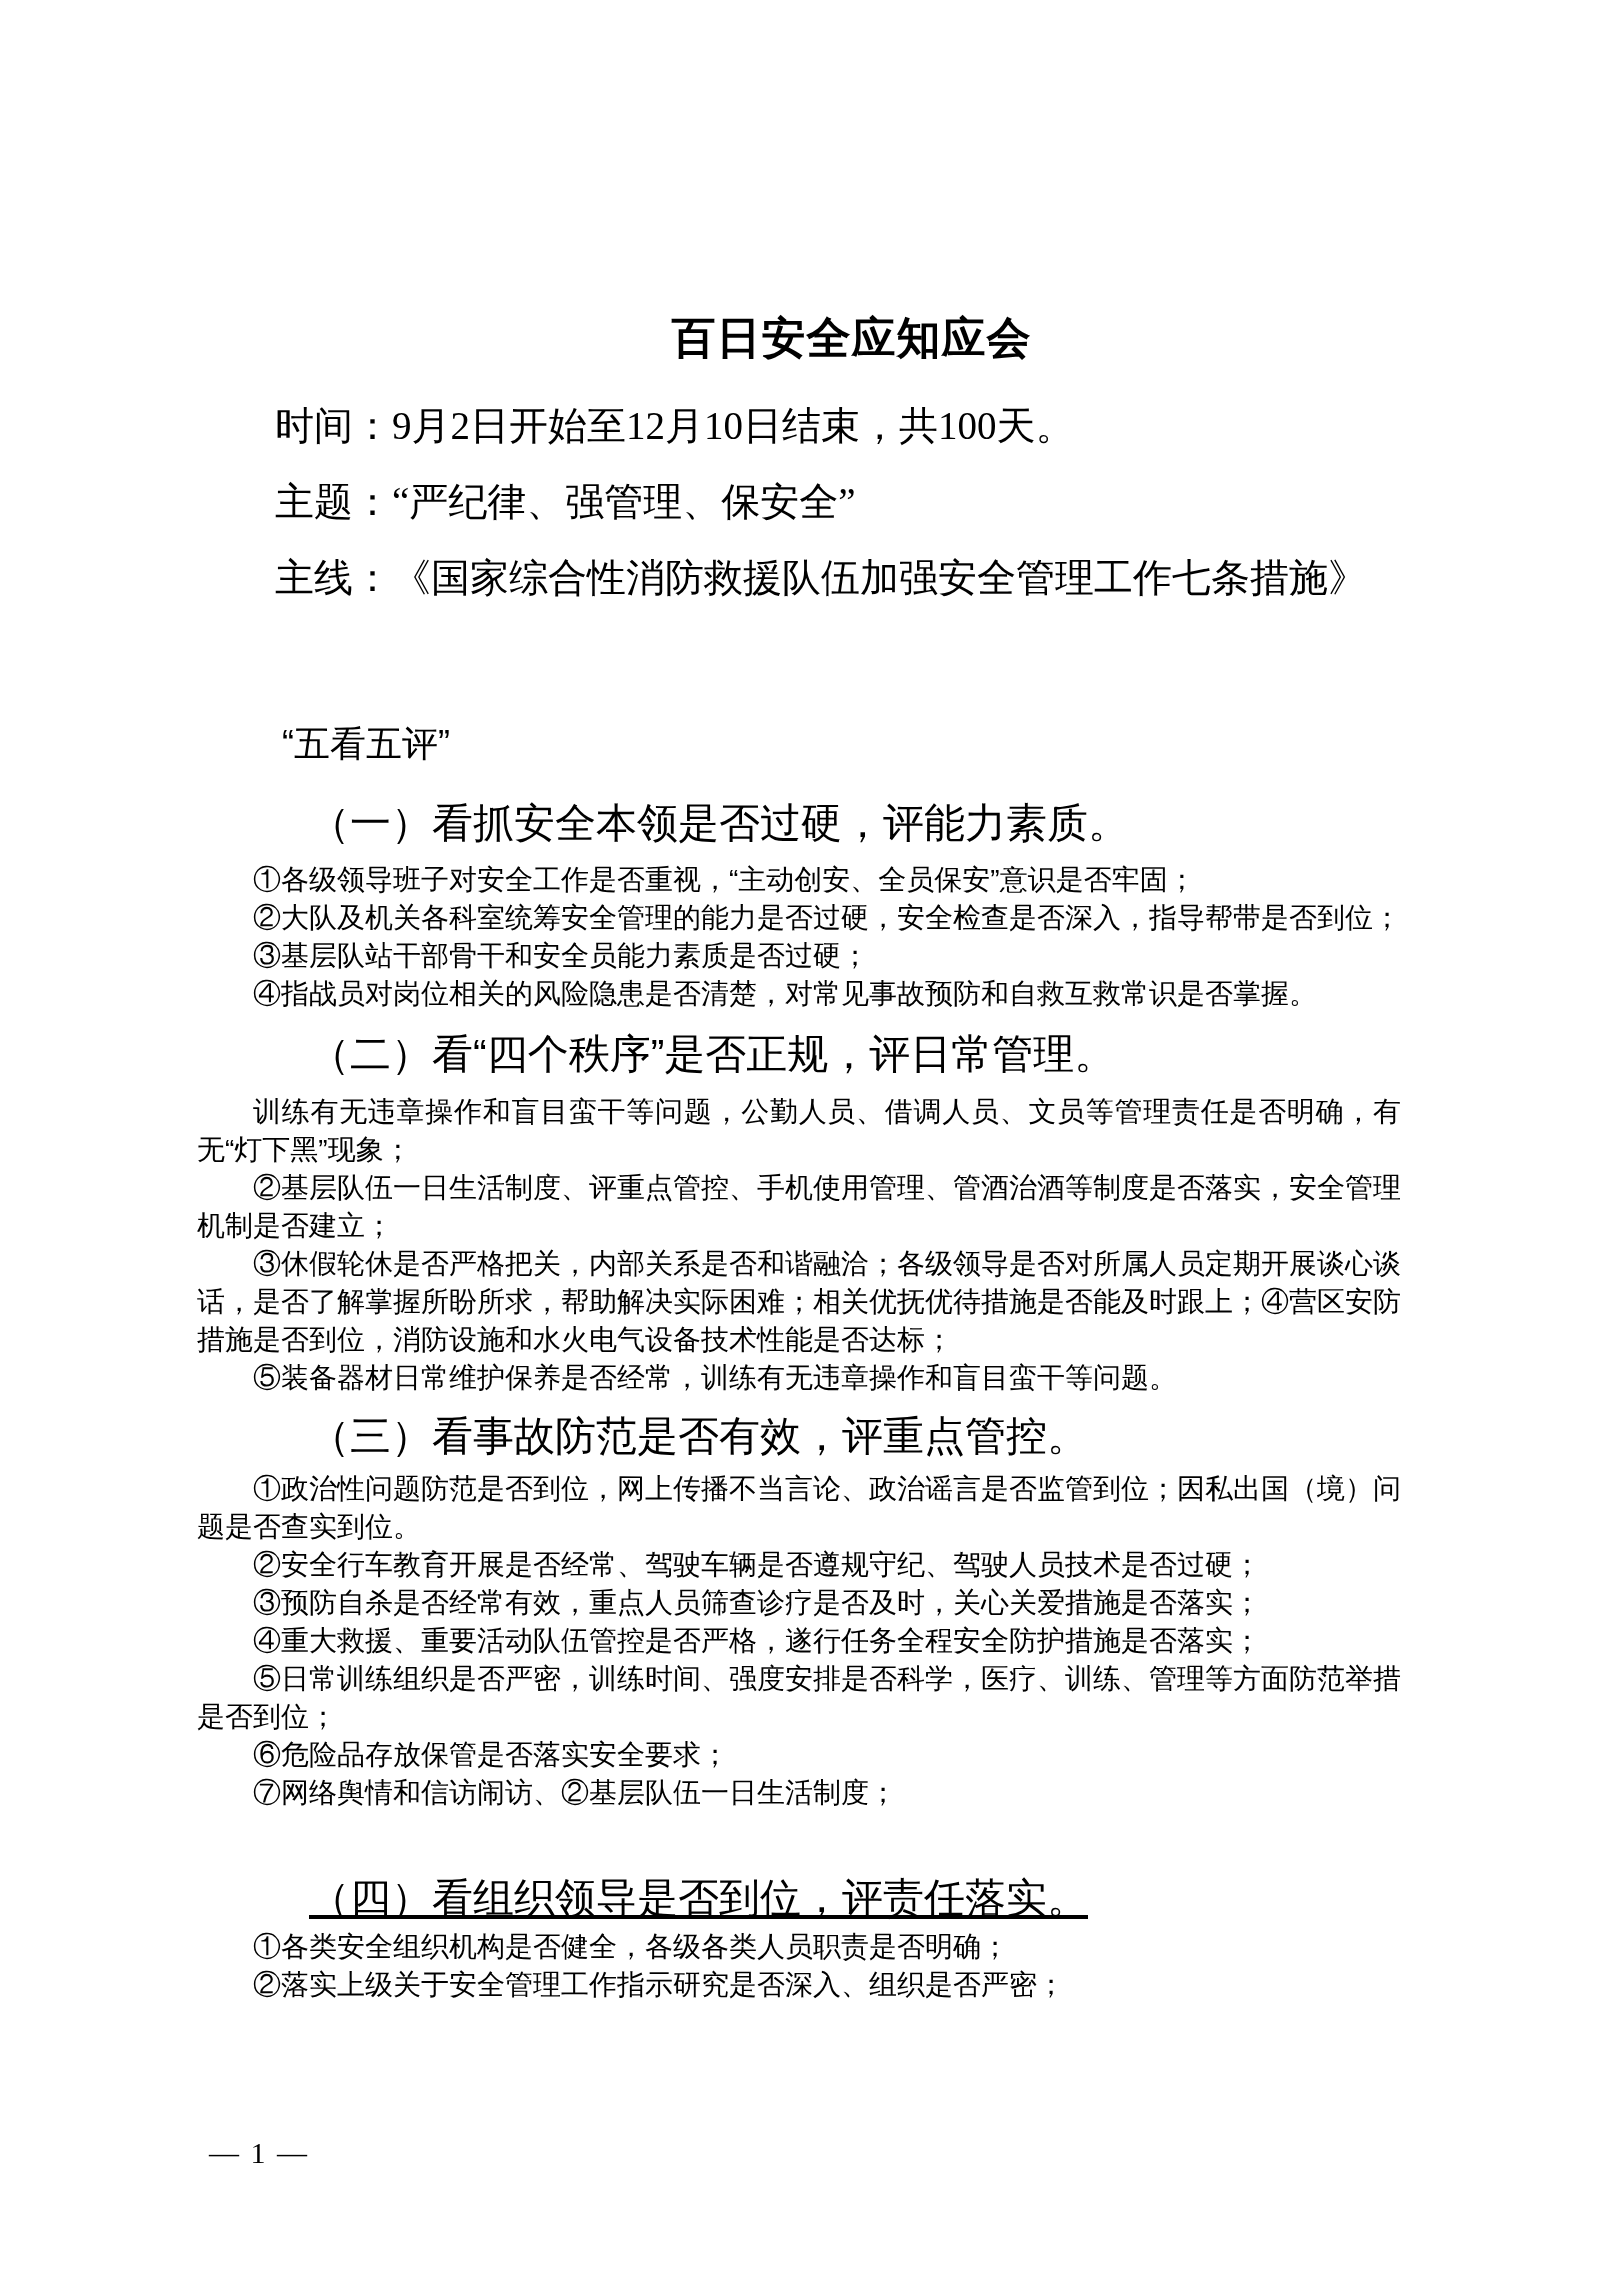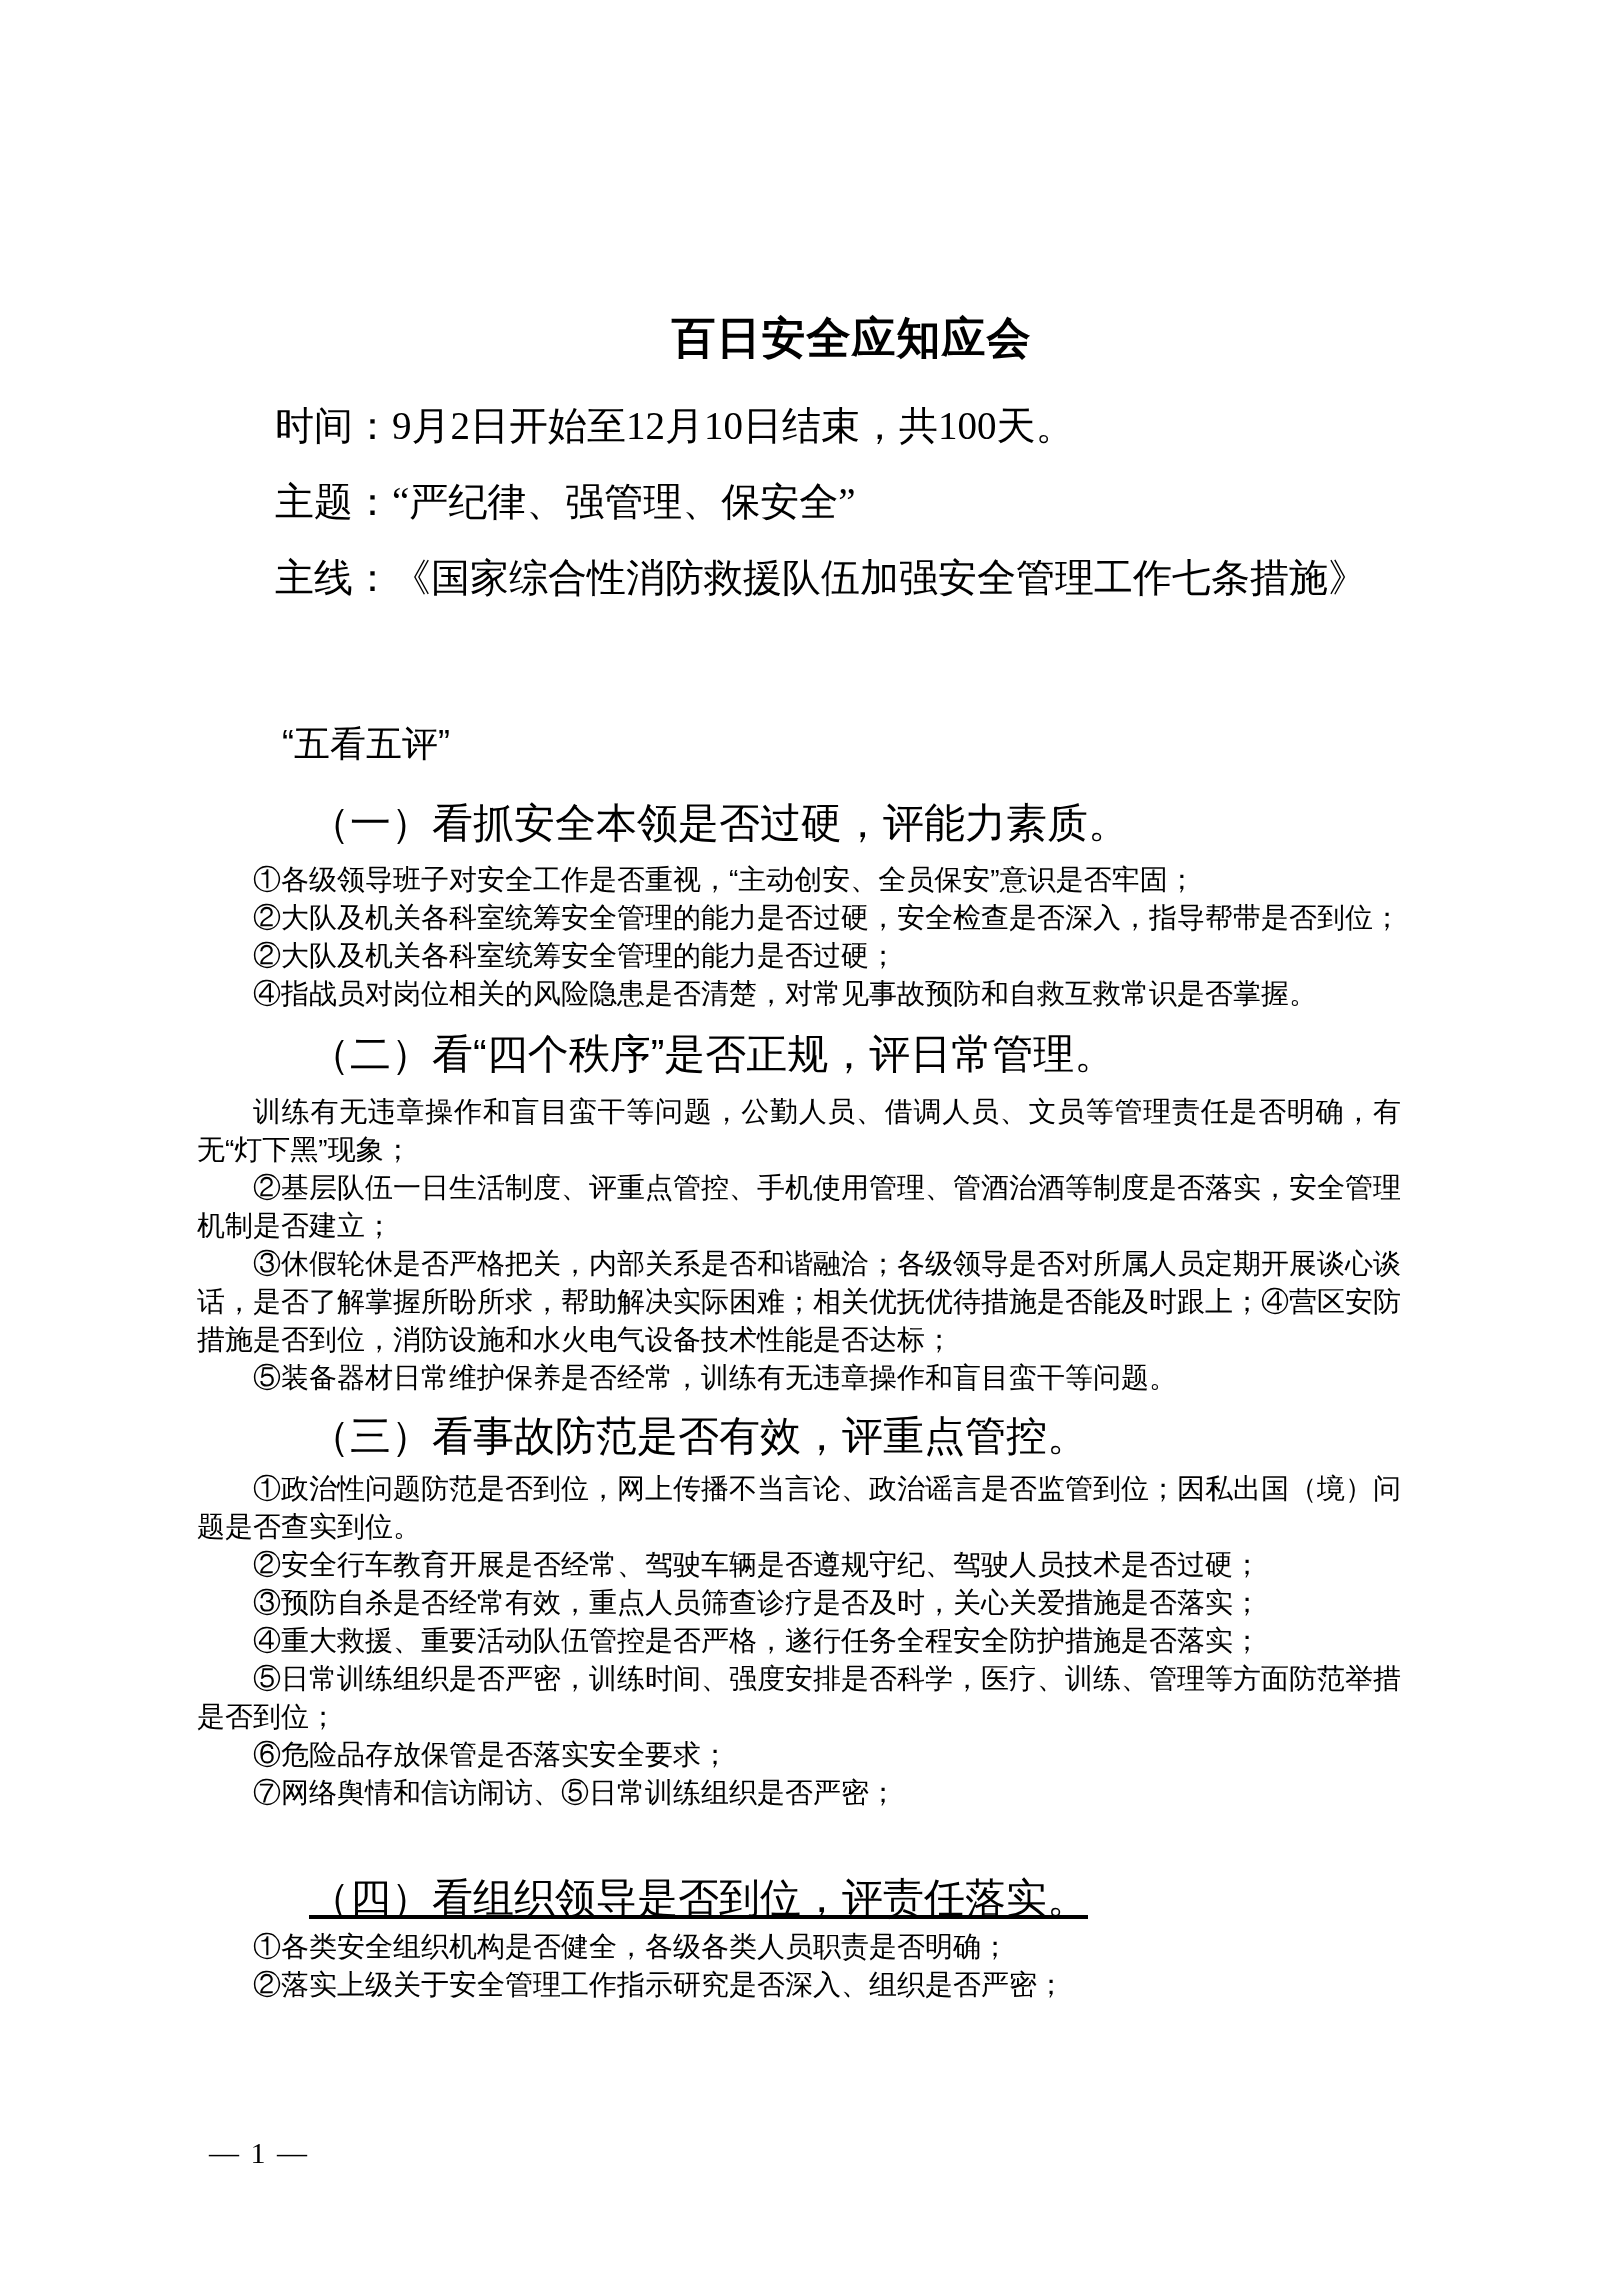--- a/index.html
+++ b/index.html
@@ -67,41 +67,41 @@
     <p>主题：“严纪律、强管理、保安全”</p>
     <p>主线：《国家综合性消防救援队伍加强安全管理工作七条措施》</p>
   </div>
 
   <div class="block motto">“五看五评”</div>
 
   <div class="block section-heading sh1">（一）看抓安全本领是否过硬，评能力素质。</div>
   <div class="block section-items si1">
     <p>①各级领导班子对安全工作是否重视，“主动创安、全员保安”意识是否牢固；</p>
     <p>②大队及机关各科室统筹安全管理的能力是否过硬，安全检查是否深入，指导帮带是否到位；</p>
-    <p>②大队及机关各科室统筹安全管理的能力是否过硬；</p>
+    <p>③基层队站干部骨干和安全员能力素质是否过硬；</p>
     <p>④指战员对岗位相关的风险隐患是否清楚，对常见事故预防和自救互救常识是否掌握。</p>
   </div>
 
   <div class="block section-heading sh2">（二）看“四个秩序”是否正规，评日常管理。</div>
   <div class="block section-items si2">
     <p>训练有无违章操作和盲目蛮干等问题，公勤人员、借调人员、文员等管理责任是否明确，有无“灯下黑”现象；</p>
     <p>②基层队伍一日生活制度、评重点管控、手机使用管理、管酒治酒等制度是否落实，安全管理机制是否建立；</p>
     <p>③休假轮休是否严格把关，内部关系是否和谐融洽；各级领导是否对所属人员定期开展谈心谈话，是否了解掌握所盼所求，帮助解决实际困难；相关优抚优待措施是否能及时跟上；④营区安防措施是否到位，消防设施和水火电气设备技术性能是否达标；</p>
     <p>⑤装备器材日常维护保养是否经常，训练有无违章操作和盲目蛮干等问题。</p>
   </div>
 
   <div class="block section-heading sh3">（三）看事故防范是否有效，评重点管控。</div>
   <div class="block section-items si3">
     <p>①政治性问题防范是否到位，网上传播不当言论、政治谣言是否监管到位；因私出国（境）问题是否查实到位。</p>
     <p>②安全行车教育开展是否经常、驾驶车辆是否遵规守纪、驾驶人员技术是否过硬；</p>
     <p>③预防自杀是否经常有效，重点人员筛查诊疗是否及时，关心关爱措施是否落实；</p>
     <p>④重大救援、重要活动队伍管控是否严格，遂行任务全程安全防护措施是否落实；</p>
     <p>⑤日常训练组织是否严密，训练时间、强度安排是否科学，医疗、训练、管理等方面防范举措是否到位；</p>
     <p>⑥危险品存放保管是否落实安全要求；</p>
-    <p>⑦网络舆情和信访闹访、⑤日常训练组织是否严密；</p>
+    <p>⑦网络舆情和信访闹访、②基层队伍一日生活制度；</p>
   </div>
 
   <div class="block section-heading sh4">（四）看组织领导是否到位，评责任落实。</div>
   <div class="block section-items si4">
     <p>①各类安全组织机构是否健全，各级各类人员职责是否明确；</p>
     <p>②落实上级关于安全管理工作指示研究是否深入、组织是否严密；</p>
   </div>
 
   <div class="page-number">— 1 —</div>
 

